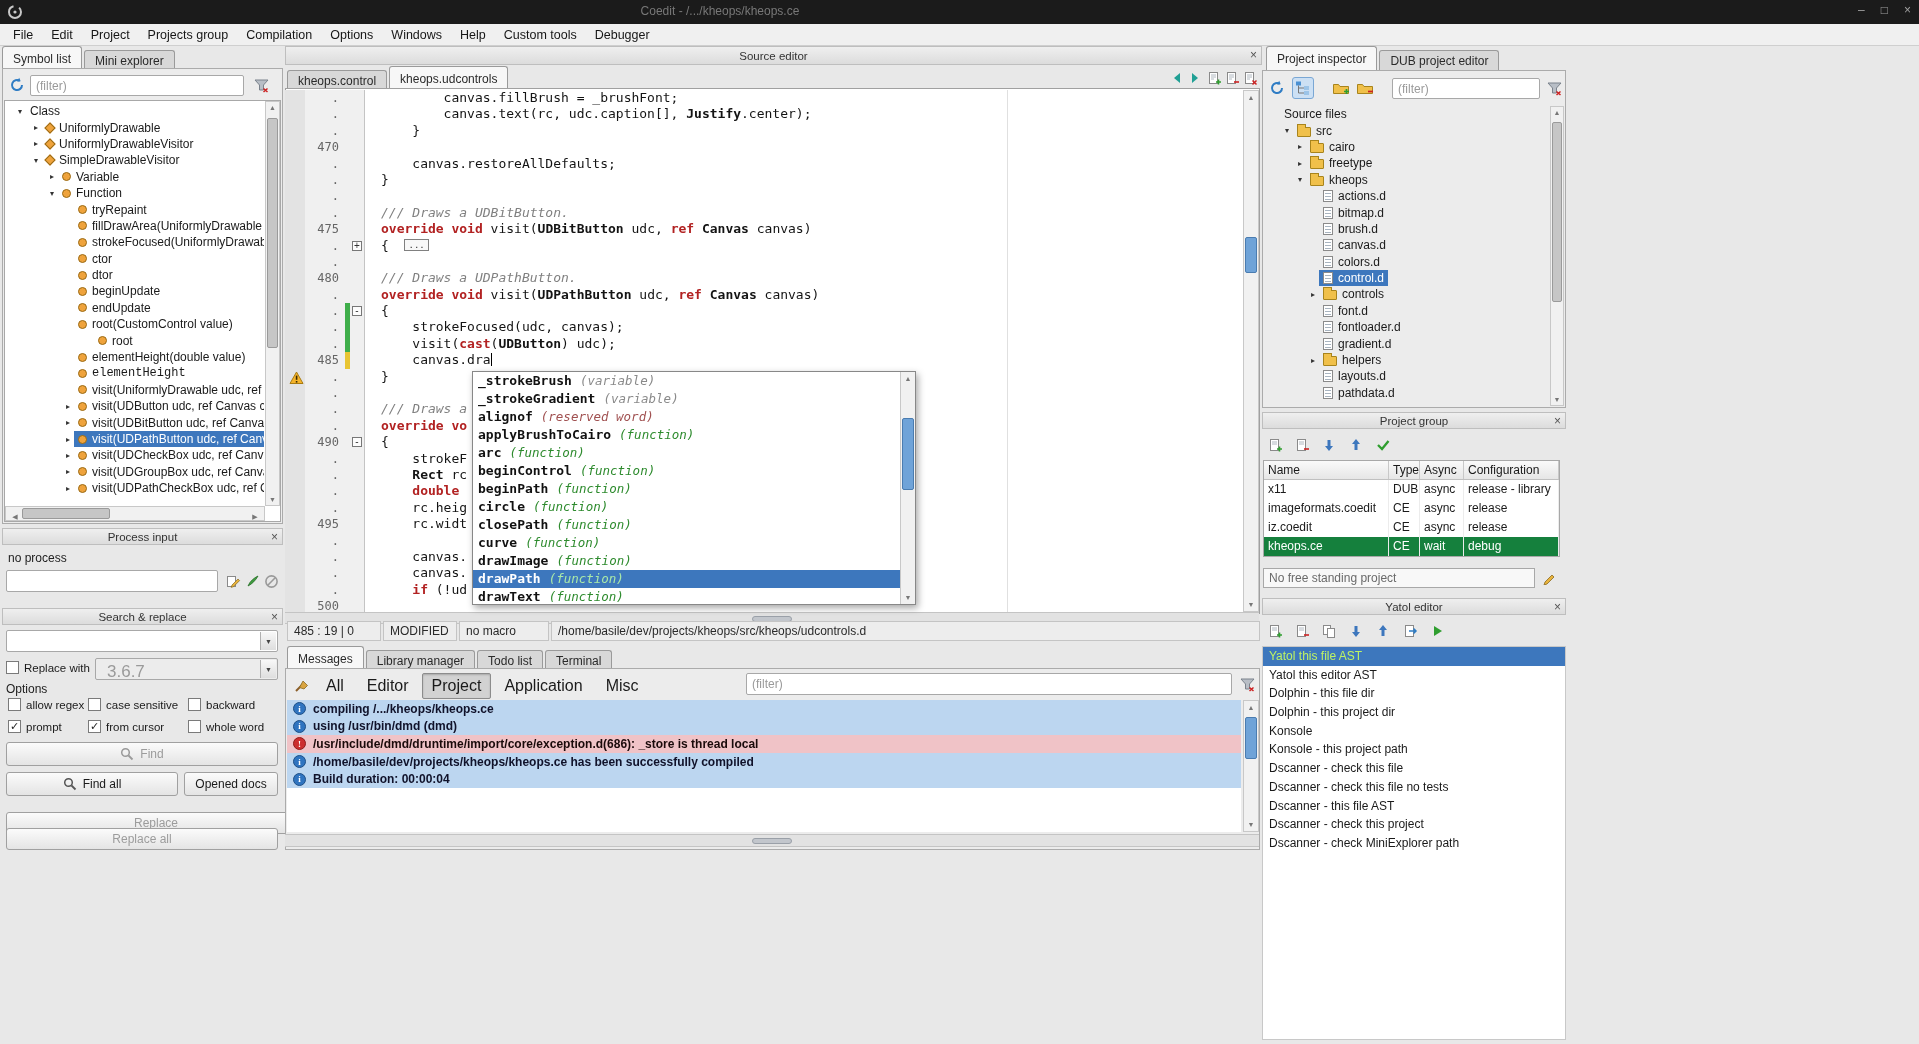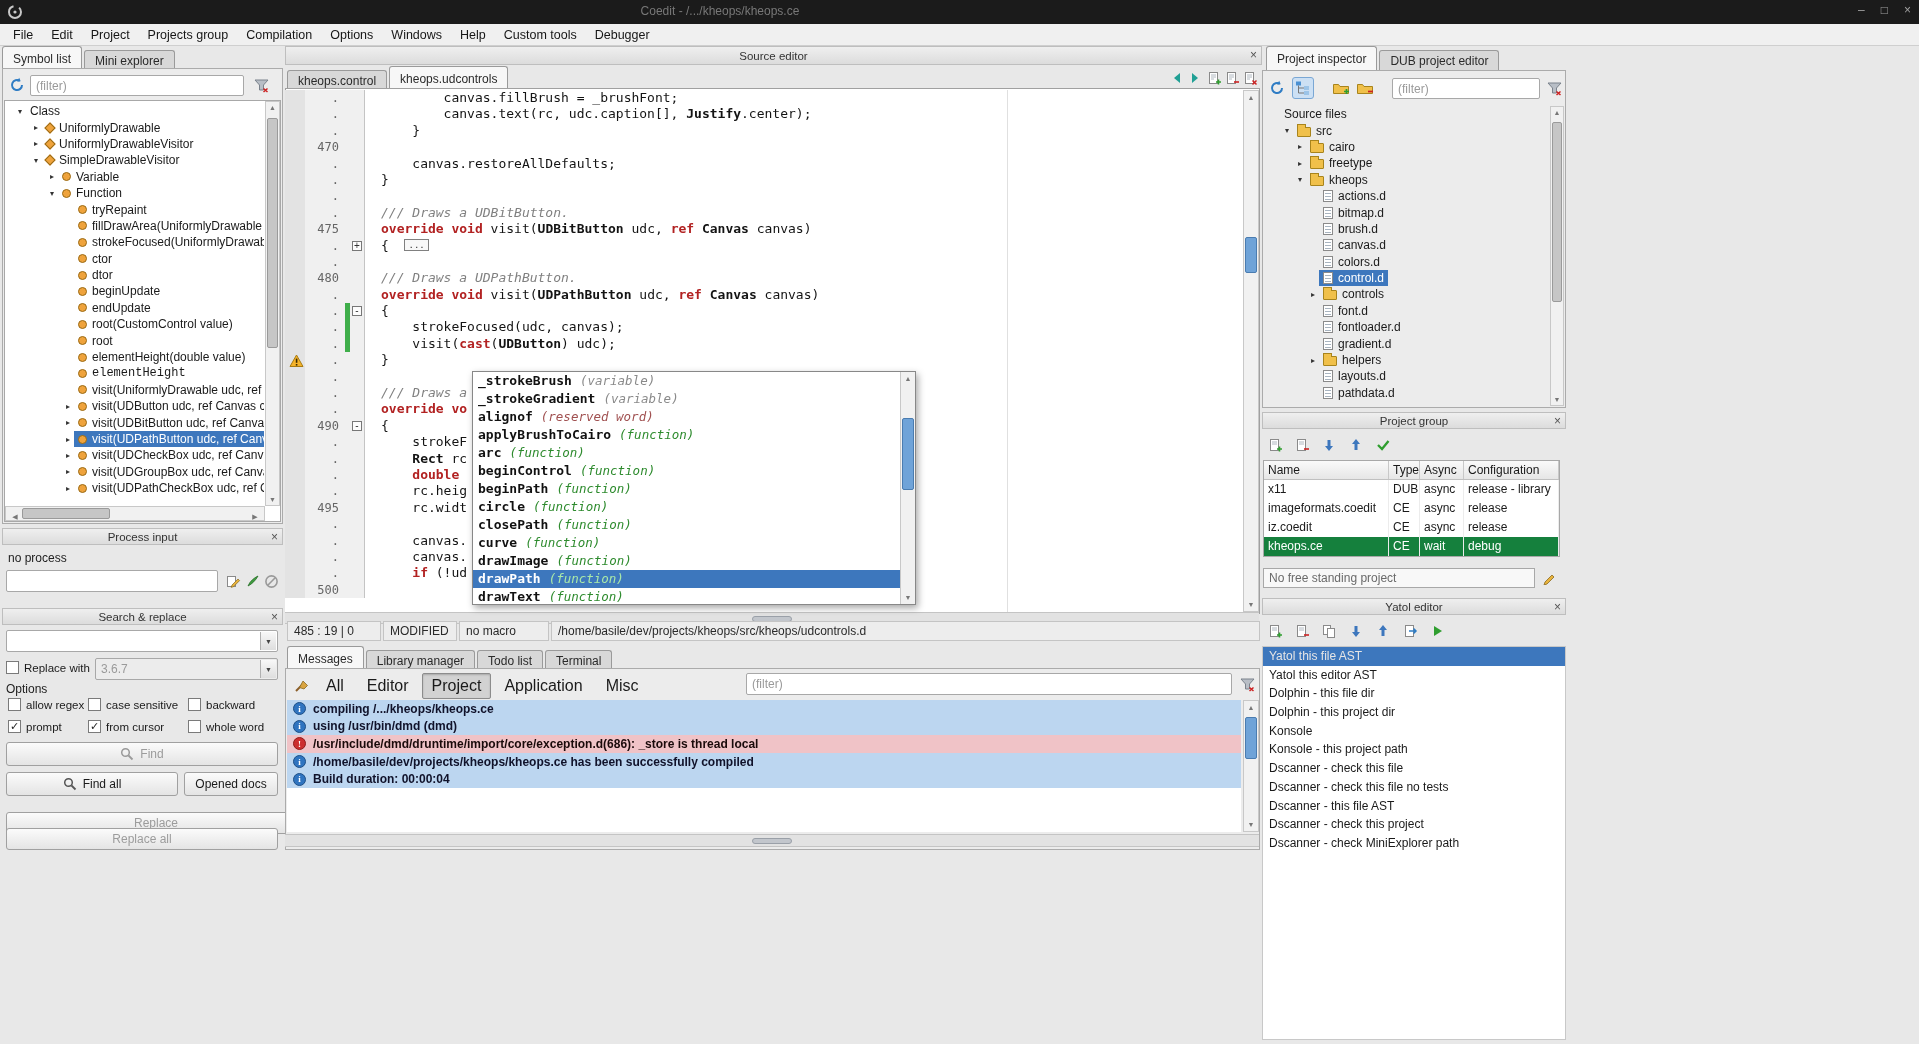--- a/index.html
+++ b/index.html
@@ -29,21 +29,21 @@
   display:flex;align-items:center;justify-content:center;font-size:11.5px;color:#333}
 .strip .x{position:absolute;right:4px;top:0px;color:#555;font-size:12px;line-height:16px}
 .tinput{position:absolute;border:1px solid #A8A8A8;border-radius:2px;background:#fff;font-size:12px;
   padding:2px 5px;font-family:"Liberation Sans",sans-serif;color:#222;outline:none}
 .tinput::placeholder{color:#9a9a9a}
 .btn{position:absolute;display:flex;align-items:center;justify-content:center;gap:6px;
   background:linear-gradient(#FBFBFB,#E4E4E4);border:1px solid #A0A0A0;border-radius:3px;
   font-size:12px;color:#1a1a1a}
 .btn.disabled{color:#9C9C9C}
 .combo{position:absolute;background:#fff;border:1px solid #A8A8A8;border-radius:2px}
-.combo .val{position:absolute;left:5px;top:3px;font-size:12px;color:#222}
+.combo .val{position:absolute;left:11px;top:3px;font-size:17px;color:#222}
 .combo.disabled{background:#ECECEC}
 .combo.disabled .val{color:#9a9a9a}
 .combo-btn{position:absolute;right:1px;top:1px;bottom:1px;width:16px;
   background:linear-gradient(#F8F8F8,#DEDEDE);border-left:1px solid #B0B0B0;
   display:flex;align-items:center;justify-content:center;font-size:7px;color:#444}
 .icon{display:inline-flex;align-items:center;justify-content:center}
 .toolicon{position:absolute;width:22px;height:22px;display:flex;align-items:center;justify-content:center;border-radius:3px}
 .toolicon.pressed{background:#CCE0F4;border:1px solid #7AA7D4}
 
 
@@ -136,21 +136,21 @@
 .pg-hrow{display:flex;height:19px;background:linear-gradient(#FAFAFA,#E6E6E6);border-bottom:1px solid #C0C0C0}
 .pg-hcell{border-right:1px solid #C8C8C8;padding:2px 4px;overflow:hidden;white-space:nowrap;font-size:12px}
 .pg-row{display:flex;height:19px;background:#fff}
 .pg-cell{padding:2px 4px;border-right:1px solid #ECECEC;overflow:hidden;white-space:nowrap}
 .pg-row.selected{background:#15803d;color:#fff}
 .c0{width:125px;flex:none}.c1{width:31px;flex:none}.c2{width:44px;flex:none}.c3{flex:1}
 #pg-free{position:absolute;left:1263px;top:568px;width:272px;height:20px;background:#F8F8F8;border:1px solid #A8A8A8;
   color:#6a6a6a;font-size:12px;line-height:18px;padding-left:5px}
 #tools-list{position:absolute;left:1262px;top:646px;width:304px;height:394px;background:#fff;border:1px solid #C8C8C8;overflow:hidden}
 .tool-item{height:18.7px;line-height:18.7px;padding-left:6px;font-size:12px;white-space:nowrap;overflow:hidden}
-.tool-item.selected{background:#3D77BD;color:#e5e5e5}
+.tool-item.selected{background:#3D77BD;color:#bef264}
 
 
 .cbi{display:flex;align-items:center;gap:5px;font-size:11.5px;white-space:nowrap}
 .cbi .box{width:13px;height:13px;background:#fff;border:1px solid #7a7a7a;flex:none;
   display:flex;align-items:center;justify-content:center;font-size:11px;color:#222;line-height:11px}
 #search-options-grid{position:absolute;left:8px;top:698px;width:272px;display:grid;
   grid-template-columns:80px 100px 1fr;row-gap:9px}
 .small-label{position:absolute;font-size:12px;color:#222}
 </style>
 </head>
@@ -298,21 +298,21 @@
             <span class="tlabel">endUpdate</span>
           </span>
         </div>
         <div class="trow" style="padding-left: 56px;">
           <span class="tarrow"></span>
           <span class="tsel">
             <span class="ticon dot"></span>
             <span class="tlabel">root(CustomControl value)</span>
           </span>
         </div>
-        <div class="trow" style="padding-left: 56px;">
+        <div class="trow" style="padding-left: 56px; margin-left: 20px;">
           <span class="tarrow"></span>
           <span class="tsel">
             <span class="ticon dot"></span>
             <span class="tlabel">root</span>
           </span>
         </div>
         <div class="trow" style="padding-left: 56px;">
           <span class="tarrow"></span>
           <span class="tsel">
             <span class="ticon dot"></span>
@@ -540,20 +540,21 @@
         <div class="eline"><span class="e-ic"></span><span class="e-num">.</span><span class="e-chg"></span><span class="e-fold"></span><span class="e-code"></span></div>
         <div class="eline"><span class="e-ic"></span><span class="e-num">.</span><span class="e-chg"></span><span class="e-fold"></span><span class="e-code"><span class="seg-c">/// Draws a UDBitButton.</span></span></div>
         <div class="eline"><span class="e-ic"></span><span class="e-num">475</span><span class="e-chg"></span><span class="e-fold"></span><span class="e-code"><span class="seg-k">override</span><span class="seg-p"> </span><span class="seg-k">void</span><span class="seg-p"> visit(</span><span class="seg-t">UDBitButton</span><span class="seg-p"> udc, </span><span class="seg-k">ref</span><span class="seg-p"> </span><span class="seg-t">Canvas</span><span class="seg-p"> canvas)</span></span></div>
         <div class="eline"><span class="e-ic"></span><span class="e-num">.</span><span class="e-chg"></span><span class="e-fold"><span class="foldbox">+</span></span><span class="e-code"><span class="seg-p">{  </span><span class="seg-f">...</span></span></div>
         <div class="eline"><span class="e-ic"></span><span class="e-num">.</span><span class="e-chg"></span><span class="e-fold"></span><span class="e-code"></span></div>
         <div class="eline"><span class="e-ic"></span><span class="e-num">480</span><span class="e-chg"></span><span class="e-fold"></span><span class="e-code"><span class="seg-c">/// Draws a UDPathButton.</span></span></div>
         <div class="eline"><span class="e-ic"></span><span class="e-num">.</span><span class="e-chg"></span><span class="e-fold"></span><span class="e-code"><span class="seg-k">override</span><span class="seg-p"> </span><span class="seg-k">void</span><span class="seg-p"> visit(</span><span class="seg-t">UDPathButton</span><span class="seg-p"> udc, </span><span class="seg-k">ref</span><span class="seg-p"> </span><span class="seg-t">Canvas</span><span class="seg-p"> canvas)</span></span></div>
         <div class="eline"><span class="e-ic"></span><span class="e-num">.</span><span class="e-chg chg-g"></span><span class="e-fold"><span class="foldbox">-</span></span><span class="e-code"><span class="seg-p">{</span></span></div>
         <div class="eline"><span class="e-ic"></span><span class="e-num">.</span><span class="e-chg chg-g"></span><span class="e-fold"></span><span class="e-code"><span class="seg-p">    strokeFocused(udc, canvas);</span></span></div>
         <div class="eline"><span class="e-ic"></span><span class="e-num">.</span><span class="e-chg chg-g"></span><span class="e-fold"></span><span class="e-code"><span class="seg-p">    visit(</span><span class="seg-k">cast</span><span class="seg-p">(</span><span class="seg-t">UDButton</span><span class="seg-p">) udc);</span></span></div>
+        <div class="eline"><span class="e-ic"></span><span class="e-num">485</span><span class="e-chg chg-y"></span><span class="e-fold"></span><span class="e-code"><span class="seg-p">    canvas.dra</span><span class="caret"></span></span></div>
         <div class="eline"><span class="e-ic"><span class="icon" style="position: absolute; left: 2px; top: 1px;"><svg width="15" height="14" viewBox="0 0 15 14">
                 <path d="M7.5 1L14 12.5H1z" fill="#F5B329" stroke="#A87B12"></path>
                 <rect x="6.8" y="4.6" width="1.6" height="4.2" fill="#3a2a00"></rect>
                 <rect x="6.8" y="10" width="1.6" height="1.6" fill="#3a2a00"></rect>
               </svg></span></span><span class="e-num">.</span><span class="e-chg"></span><span class="e-fold"></span><span class="e-code"><span class="seg-p">}</span></span></div>
         <div class="eline"><span class="e-ic"></span><span class="e-num">.</span><span class="e-chg"></span><span class="e-fold"></span><span class="e-code"></span></div>
         <div class="eline"><span class="e-ic"></span><span class="e-num">.</span><span class="e-chg"></span><span class="e-fold"></span><span class="e-code"><span class="seg-c">/// Draws a</span></span></div>
         <div class="eline"><span class="e-ic"></span><span class="e-num">.</span><span class="e-chg"></span><span class="e-fold"></span><span class="e-code"><span class="seg-k">override vo</span></span></div>
         <div class="eline"><span class="e-ic"></span><span class="e-num">490</span><span class="e-chg"></span><span class="e-fold"><span class="foldbox">-</span></span><span class="e-code"><span class="seg-p">{</span></span></div>
         <div class="eline"><span class="e-ic"></span><span class="e-num">.</span><span class="e-chg"></span><span class="e-fold"></span><span class="e-code"><span class="seg-p">    strokeF</span></span></div>

